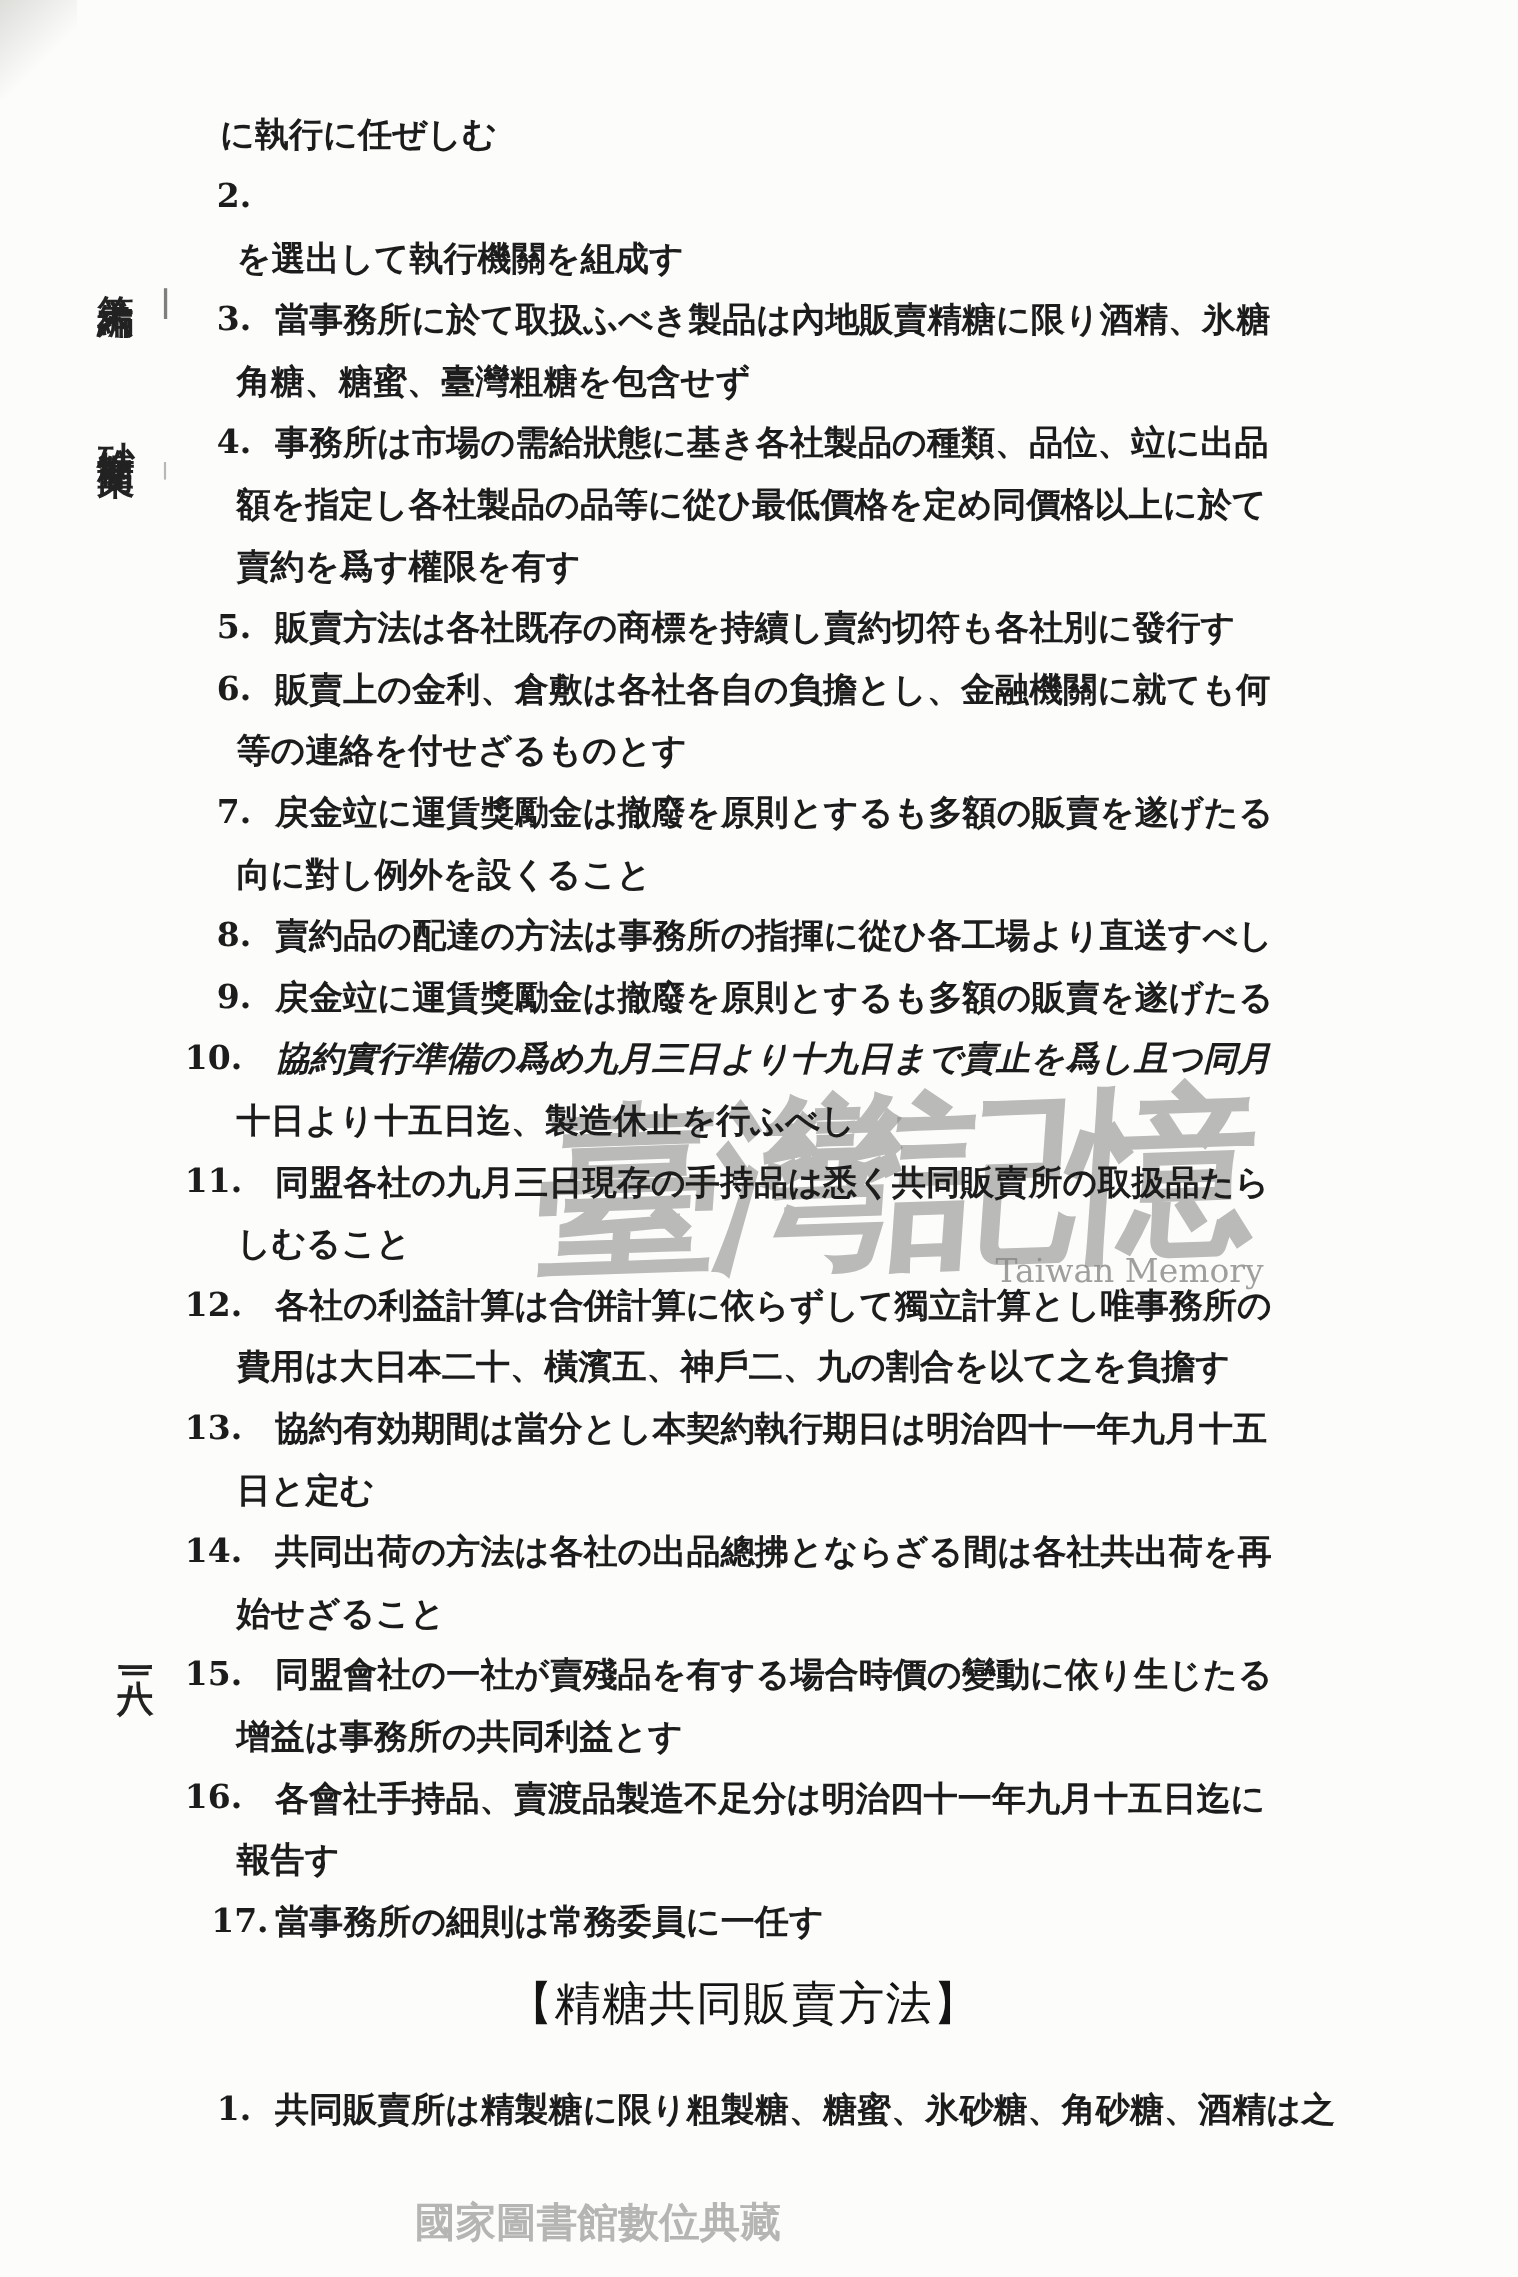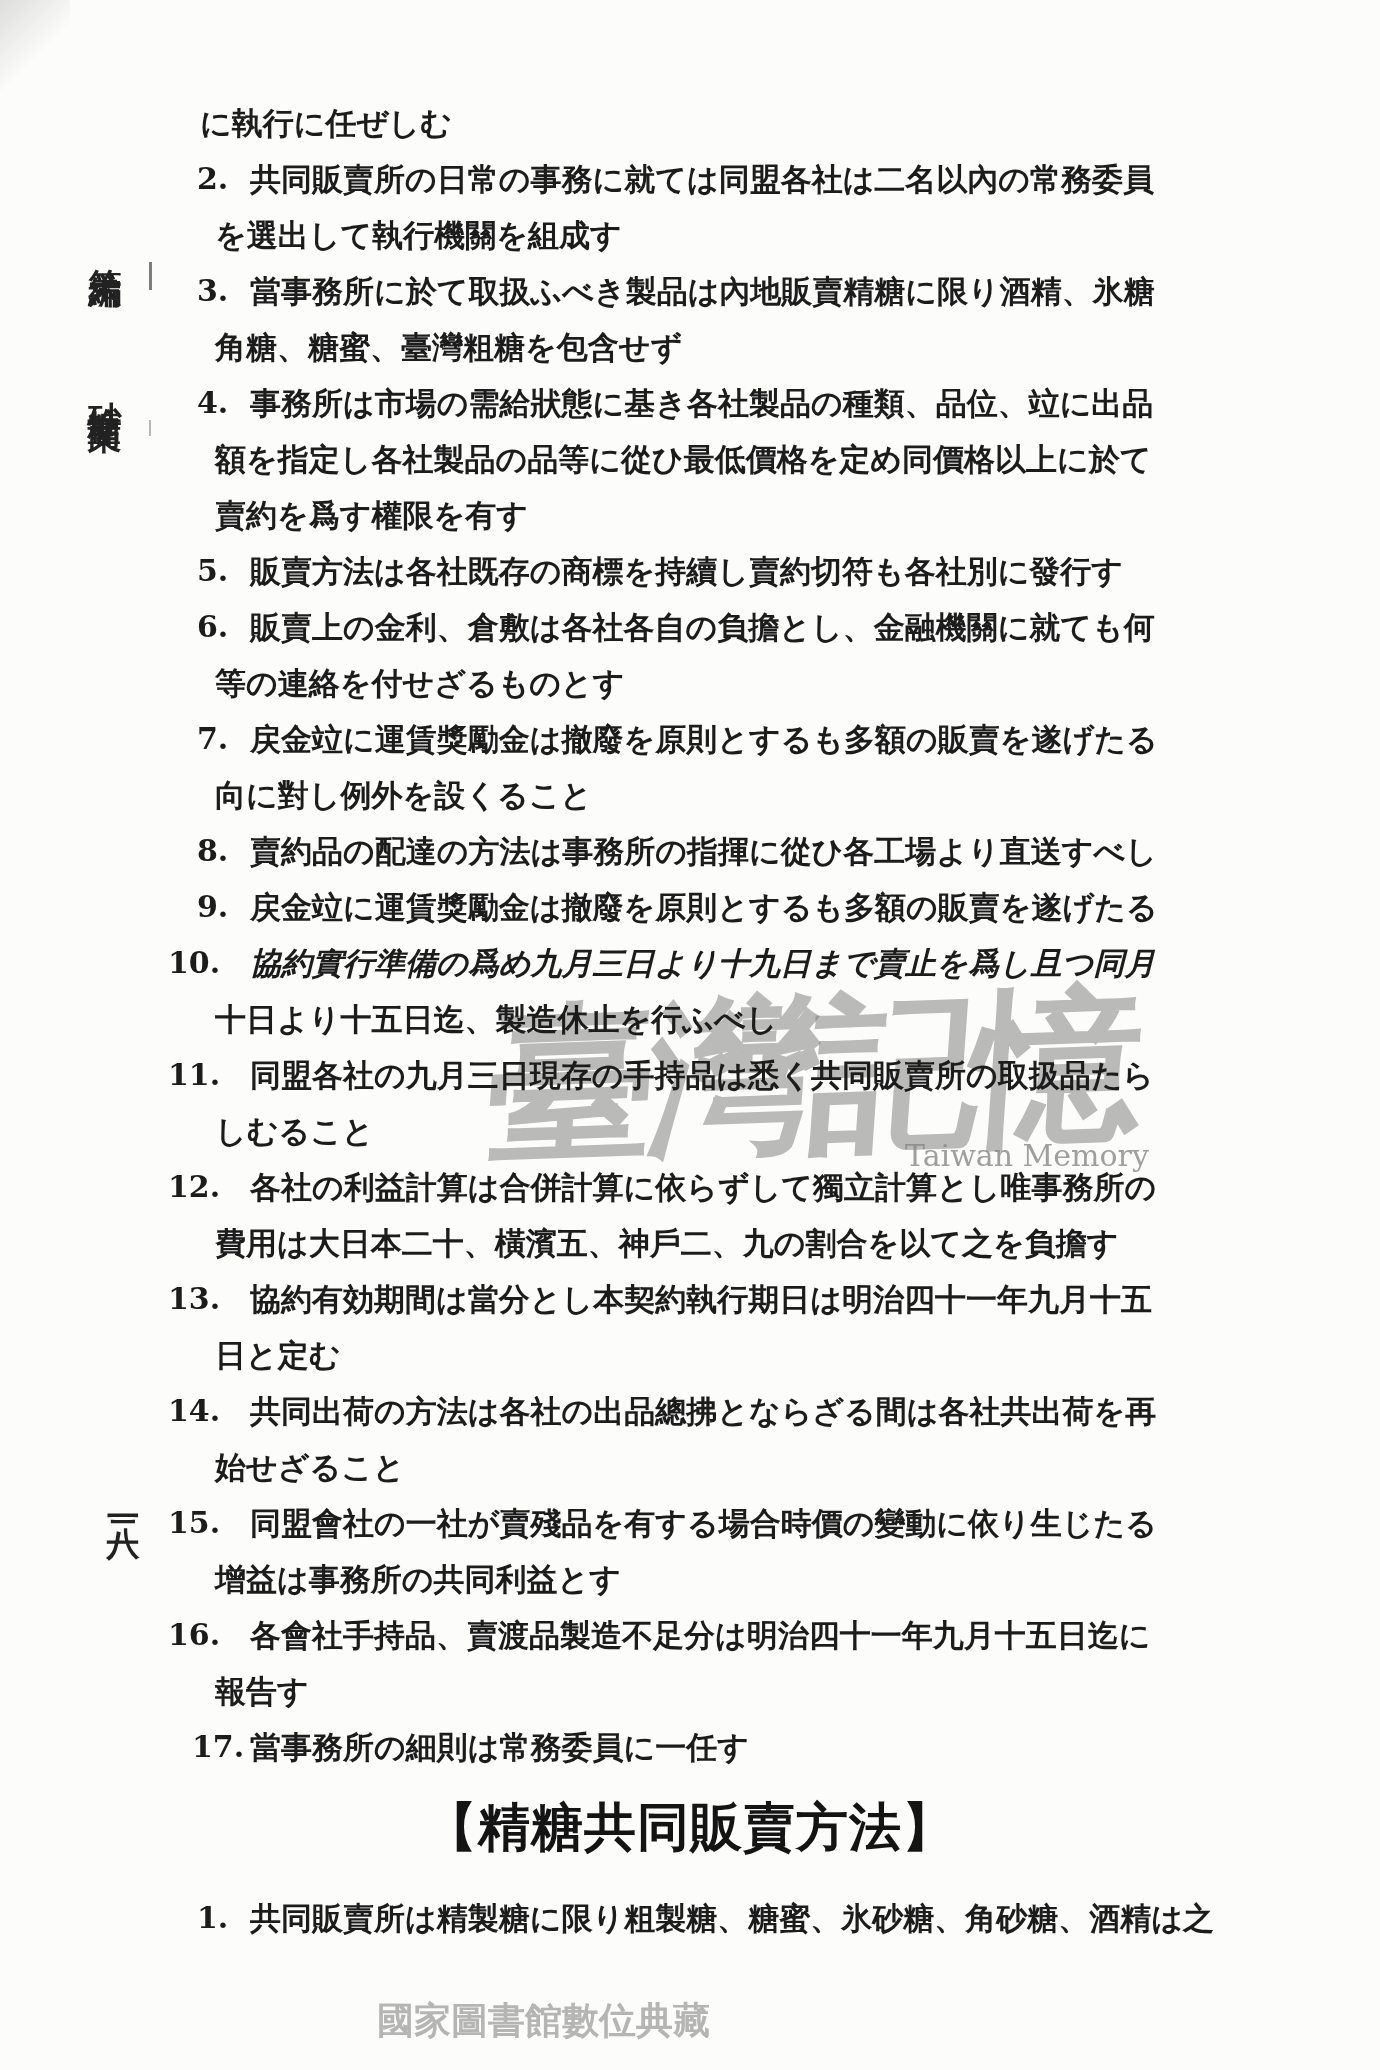--- a/index.html
+++ b/index.html
@@ -52,24 +52,24 @@
     top: 0;
     font-size: 30px;
     font-weight: bold;
   }
   .line .txt { position: absolute; top: 0; letter-spacing: 0px; }
 
   
   #section-heading {
     position: absolute;
     top: 1793px;
-    left: 690px;
+    left: 676px;
     transform: translateX(-50%);
-    font-size: 52px;
-    font-weight: bold;
+    font-size: 42px;
+    font-weight: normal;
     letter-spacing: 1px;
     color: #141414;
     white-space: nowrap;
   }
 
   
   #watermark-script {
     position: absolute;
     left: 488px;
     top: 990px;
@@ -130,21 +130,20 @@
 
   <div id="watermark-script">臺灣記憶</div>
   <div id="watermark-caption">Taiwan Memory</div>
 
   <div id="text-lines">
       <div class="line">
         <span class="txt" style="left: 200px;">に執行に任ぜしむ</span>
       </div>
       <div class="line">
         <span class="num" style="left: 197px;">2.</span>
-        <span class="txt" style="left: 250px;">共同販賣所の日常の事務に就ては同盟各社は二名以內の常務委員</span>
       </div>
       <div class="line">
         <span class="txt" style="left: 215px;">を選出して執行機關を組成す</span>
       </div>
       <div class="line">
         <span class="num" style="left: 197px;">3.</span>
         <span class="txt" style="left: 250px;">當事務所に於て取扱ふべき製品は內地販賣精糖に限り酒精、氷糖</span>
       </div>
       <div class="line">
         <span class="txt" style="left: 215px;">角糖、糖蜜、臺灣粗糖を包含せず</span>

